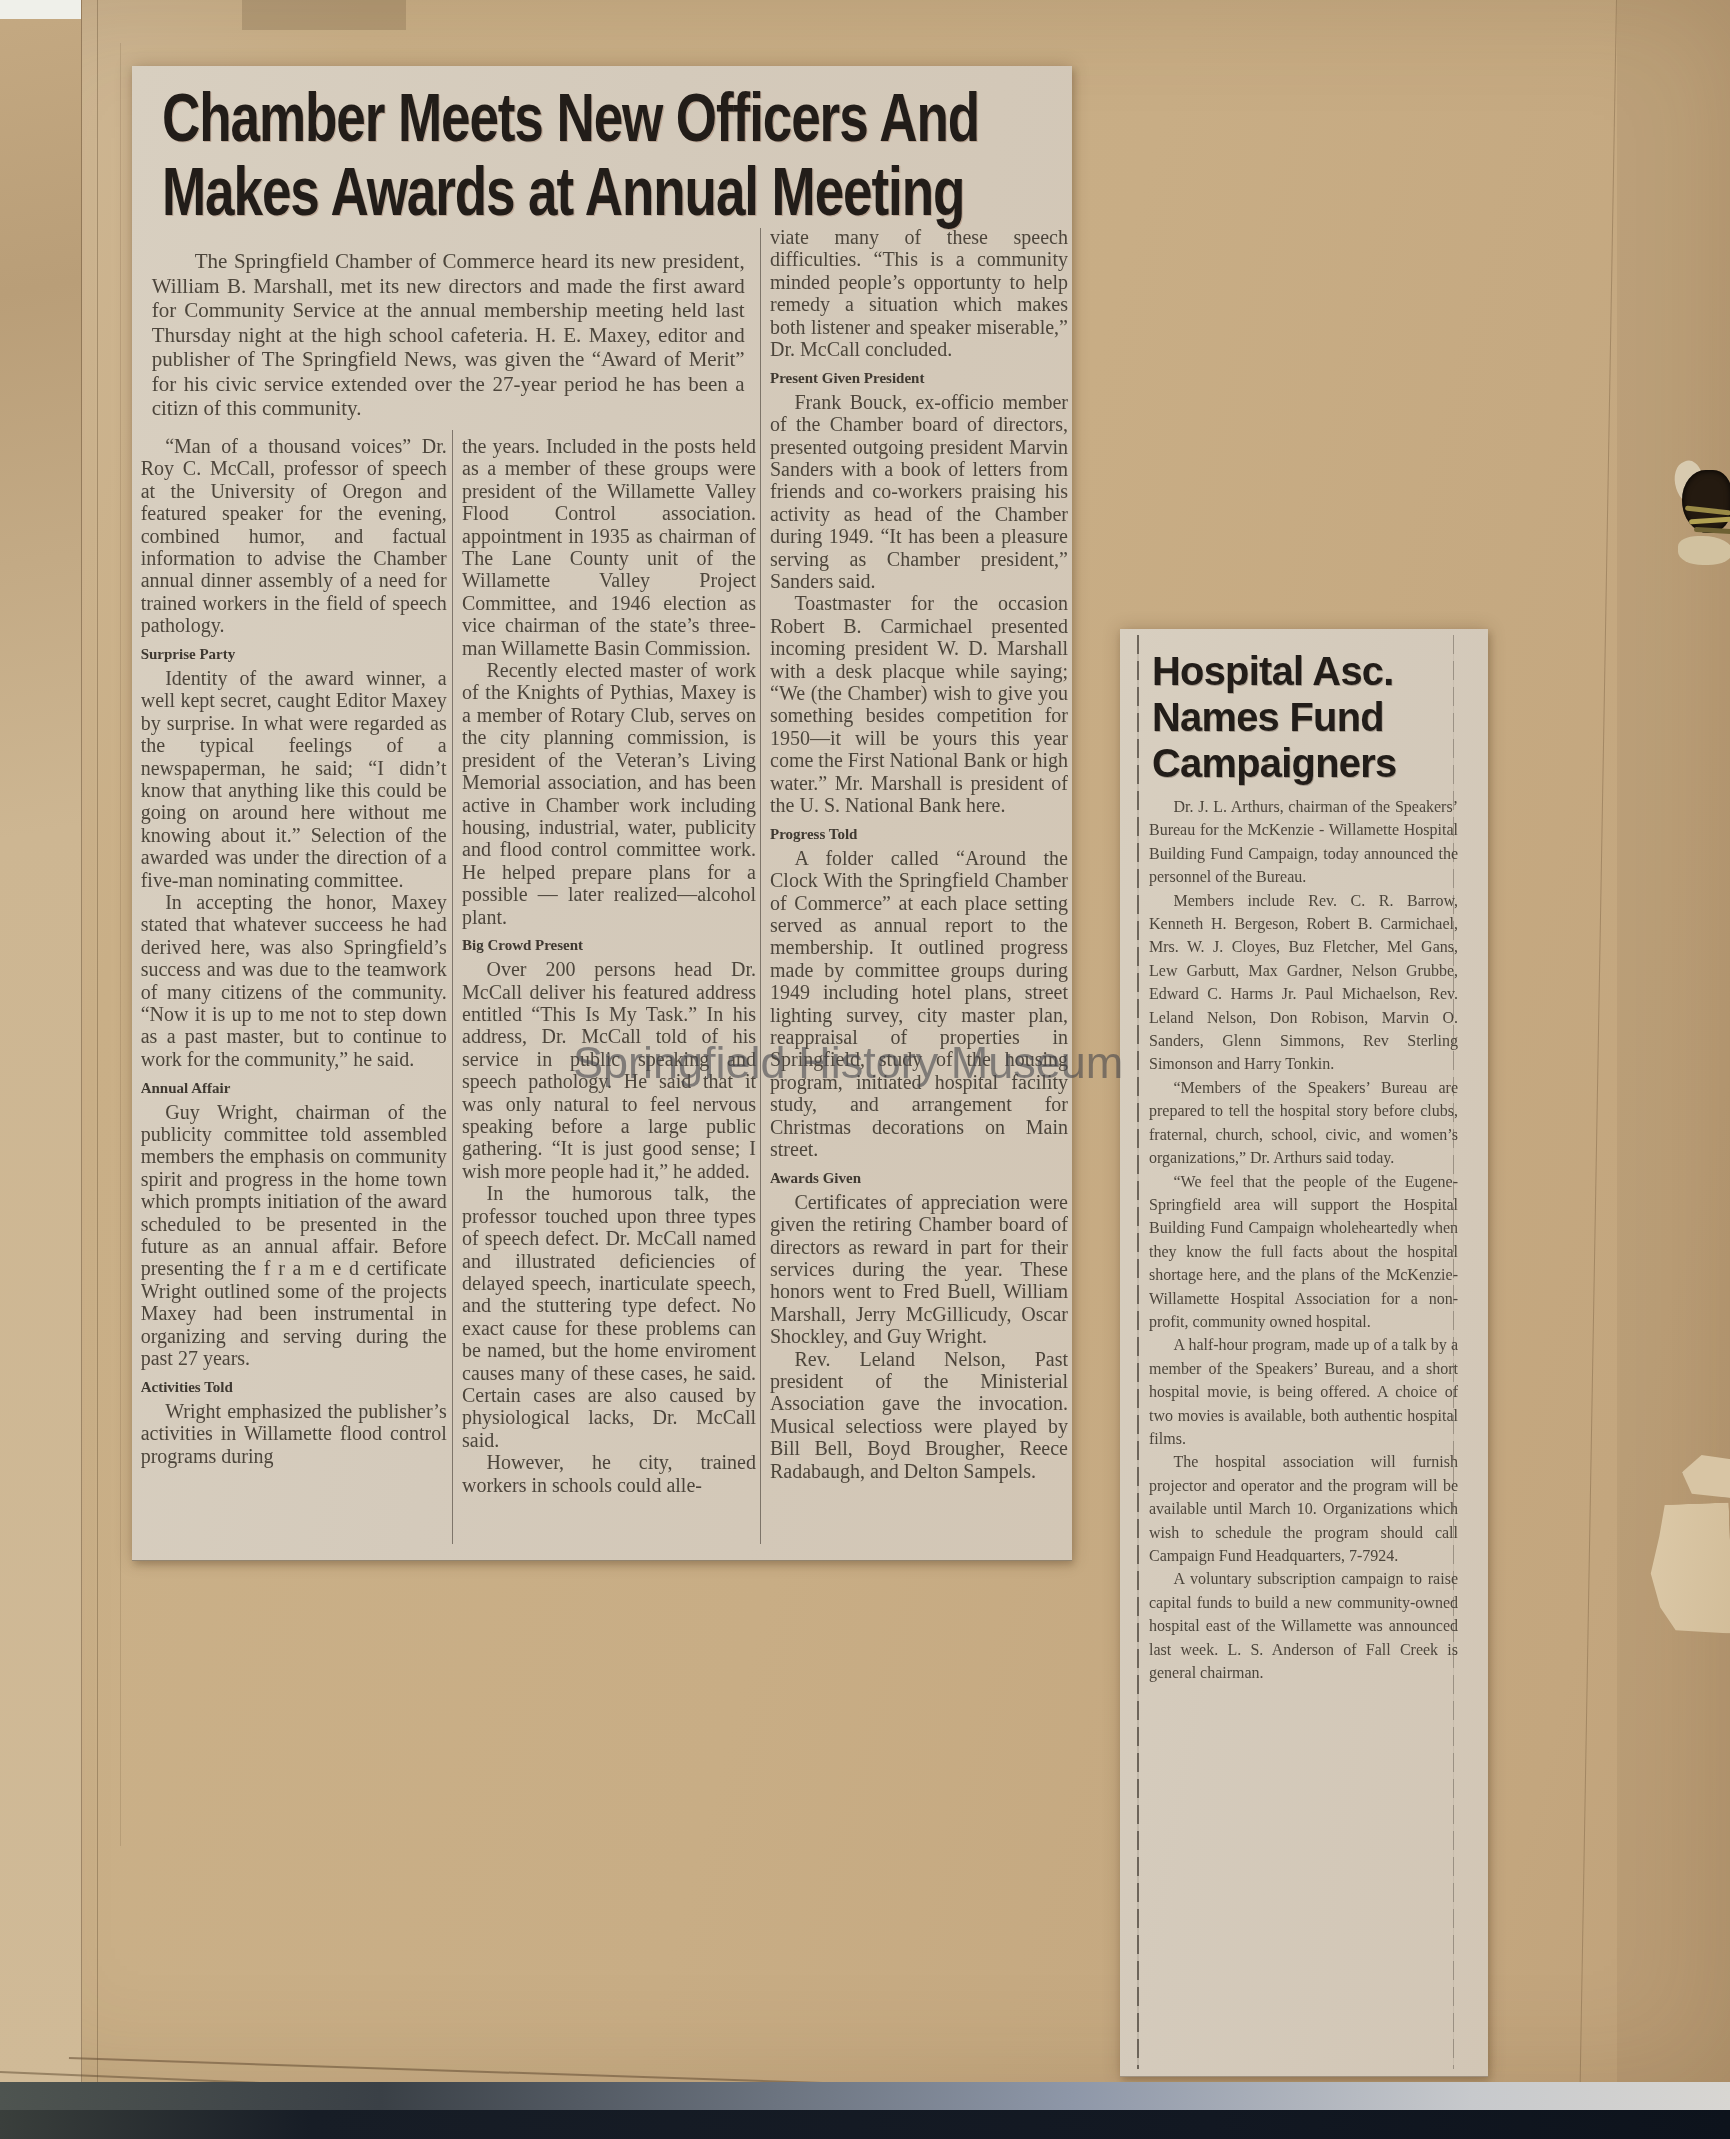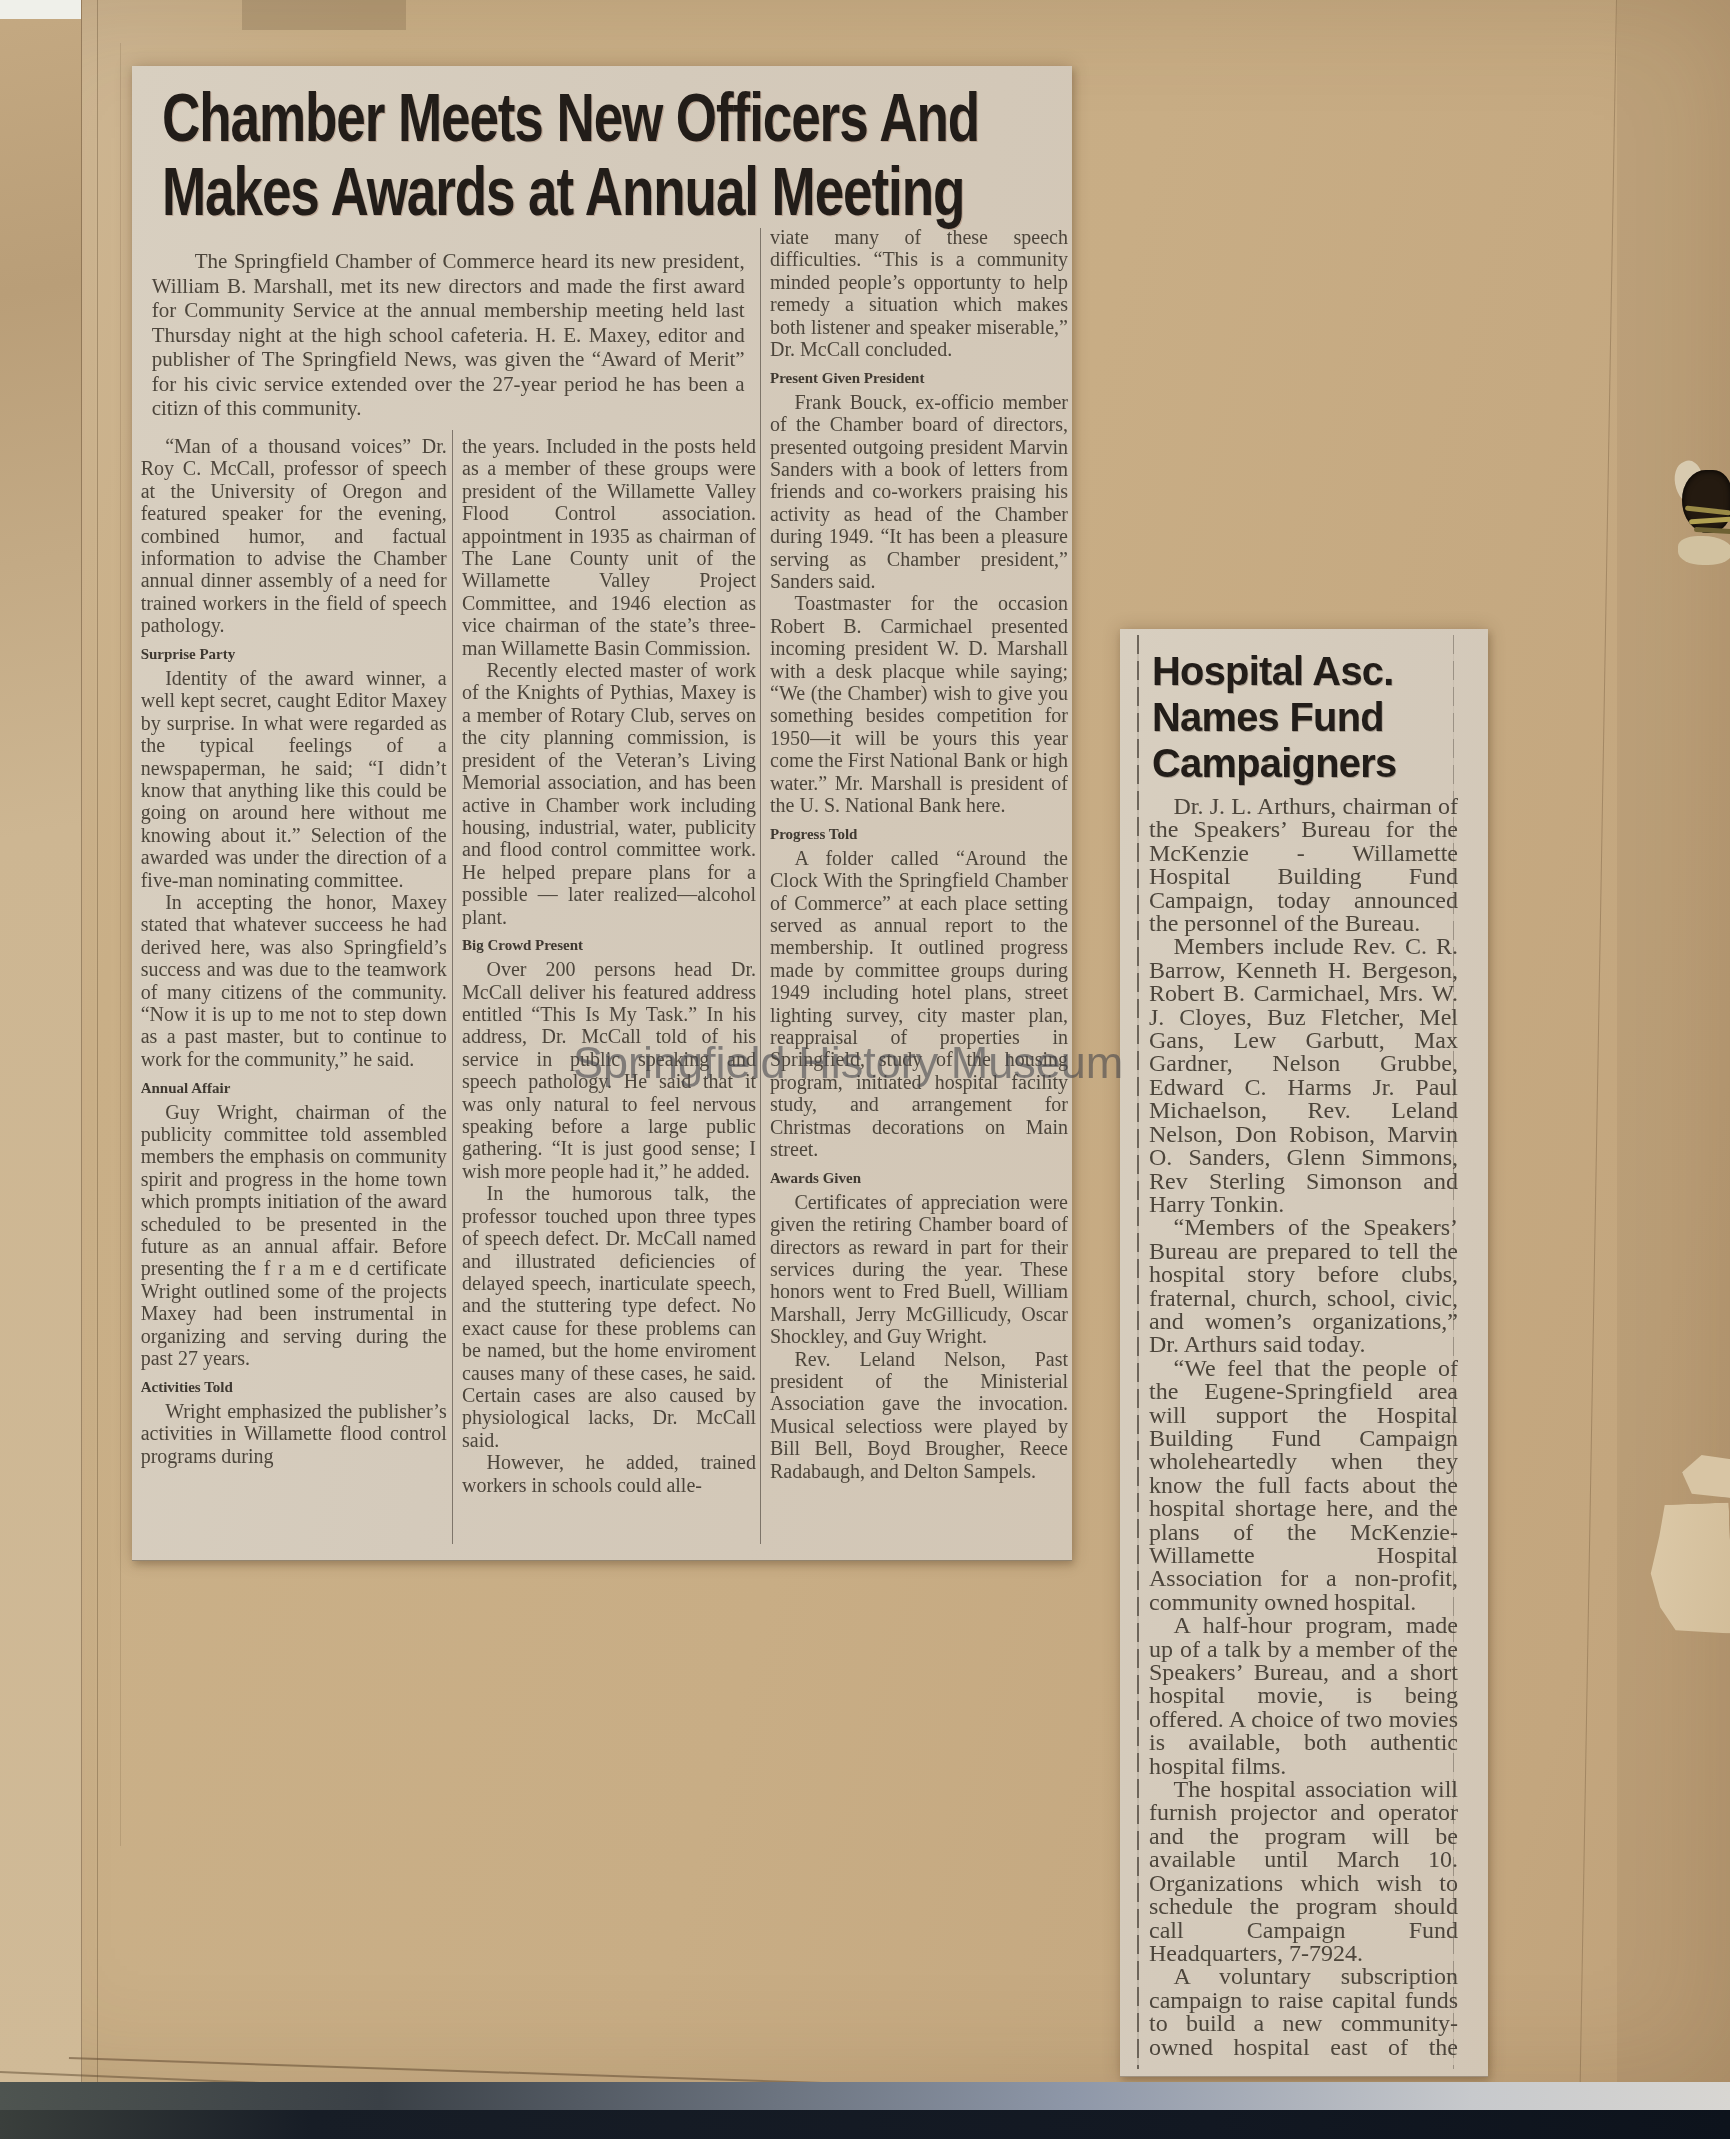--- a/index.html
+++ b/index.html
@@ -44,21 +44,21 @@
   .c2{left:330px;top:369px;width:294px;height:1104px;}
   .c3{left:638px;top:160px;width:298px;height:1300px;}
   .vrule{width:1.4px;background:rgba(55,48,40,.55);}
   .vr1{left:320px;top:364px;height:1114px;}
   .vr2{left:628px;top:162px;height:1316px;}
 
   .np-p{margin:0;text-indent:24.5px;}
   .np-cont{text-indent:0;}
   .np-h{margin:6.5px 0 1.4px;font-size:15px;font-weight:700;color:#3e3830;}
 
-  .c2body{left:29px;top:166px;width:309px;height:1264px;font-size:24px;line-height:23.4px;}
+  .c2body{left:29px;top:166px;width:309px;height:1264px;font-size:16px;line-height:23.4px;}
   .rule-dash{width:1.4px;background:repeating-linear-gradient(to bottom,rgba(45,38,30,.62) 0 19px,rgba(45,38,30,.12) 19px 26px);}
   .rd-l{left:17.3px;top:5.8px;height:1434px;}
   .rd-r{left:333px;top:5.8px;height:1434px;opacity:.55;}
 
   
   .watermark{left:573px;top:1037px;font-family:"Liberation Sans",sans-serif;
         font-size:45px;color:rgba(72,72,76,.60);white-space:nowrap;letter-spacing:0;}
 
   
   .hole{left:1675px;top:470px;width:56px;height:108px;}
@@ -119,21 +119,21 @@
       <h4 class="np-h">Activities Told</h4>
       <p class="np-p">Wright emphasized the publisher’s activities in Willamette flood control programs during</p>
     </div>
   <div class="abs vrule vr1"></div>
   <div class="abs newsbody col c2">
       <p class="np-p np-cont">the years. Included in the posts held as a member of these groups were president of the Willamette Valley Flood Control association. appointment in 1935 as chairman of The Lane County unit of the Willamette Valley Project Committee, and 1946 election as vice chairman of the state’s three-man Willamette Basin Commission.</p>
       <p class="np-p">Recently elected master of work of the Knights of Pythias, Maxey is a member of Rotary Club, serves on the city planning commission, is president of the Veteran’s Living Memorial association, and has been active in Chamber work including housing, industrial, water, publicity and flood control committee work. He helped prepare plans for a possible — later realized—alcohol plant.</p>
       <h4 class="np-h">Big Crowd Present</h4>
       <p class="np-p">Over 200 persons head Dr. McCall deliver his featured address entitled “This Is My Task.” In his address, Dr. McCall told of his service in public speaking and speech pathology. He said that it was only natural to feel nervous speaking before a large public gathering. “It is just good sense; I wish more people had it,” he added.</p>
       <p class="np-p">In the humorous talk, the professor touched upon three types of speech defect. Dr. McCall named and illustrated deficiencies of delayed speech, inarticulate speech, and the stuttering type defect. No exact cause for these problems can be named, but the home enviroment causes many of these cases, he said. Certain cases are also caused by physiological lacks, Dr. McCall said.</p>
-      <p class="np-p">However, he added, trained workers in schools could alle-</p>
+      <p class="np-p">However, he city, trained workers in schools could alle-</p>
     </div>
   <div class="abs vrule vr2"></div>
   <div class="abs newsbody col c3">
       <p class="np-p np-cont">viate many of these speech difficulties. “This is a community minded people’s opportunty to help remedy a situation which makes both listener and speaker miserable,” Dr. McCall concluded.</p>
       <h4 class="np-h">Present Given President</h4>
       <p class="np-p">Frank Bouck, ex-officio member of the Chamber board of directors, presented outgoing president Marvin Sanders with a book of letters from friends and co-workers praising his activity as head of the Chamber during 1949. “It has been a pleasure serving as Chamber president,” Sanders said.</p>
       <p class="np-p">Toastmaster for the occasion Robert B. Carmichael presented incoming president W. D. Marshall with a desk placque while saying; “We (the Chamber) wish to give you something besides competition for 1950—it will be yours this year come the First National Bank or high water.” Mr. Marshall is president of the U. S. National Bank here.</p>
       <h4 class="np-h">Progress Told</h4>
       <p class="np-p">A folder called “Around the Clock With the Springfield Chamber of Commerce” at each place setting served as annual report to the membership. It outlined progress made by committee groups during 1949 including hotel plans, street lighting survey, city master plan, reappraisal of properties in Springfield, study of the housing program, initiated hospital facility study, and arrangement for Christmas decorations on Main street.</p>
       <h4 class="np-h">Awards Given</h4>

